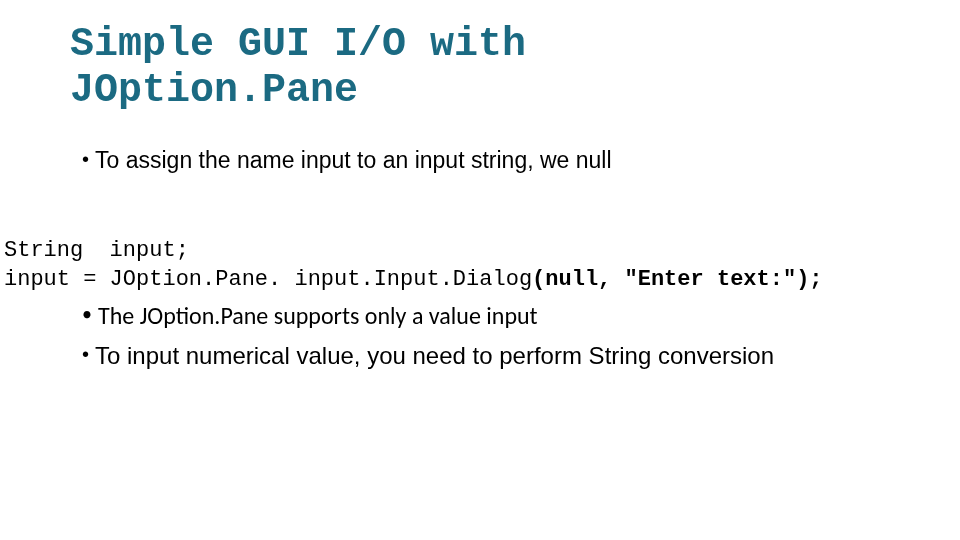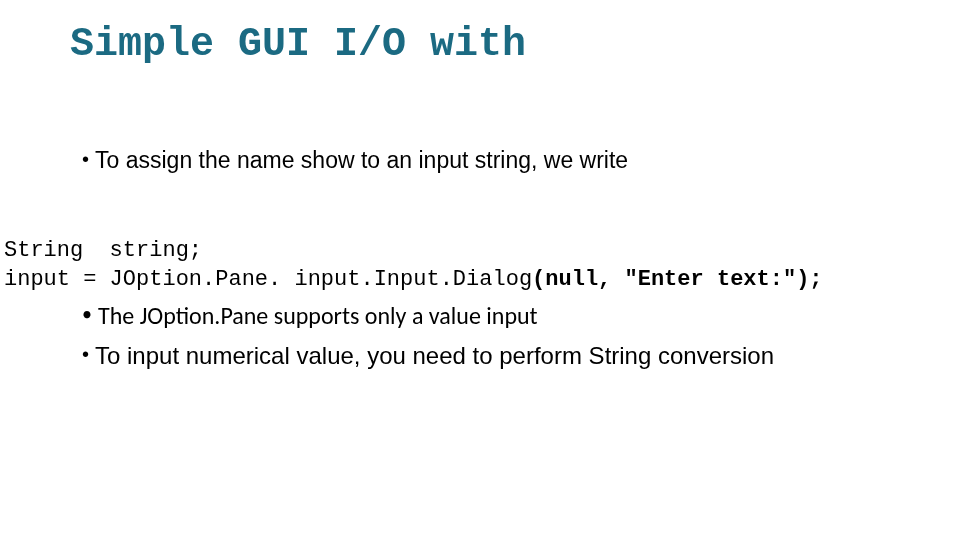--- a/index.html
+++ b/index.html
@@ -58,29 +58,30 @@
   .b3 { top: 340px; font-size: 24px; max-width: 800px; }
   .b3 .text { display: inline-block; max-width: 780px; }
 </style>
 </head>
 <body>
 
 <div class="slide">
 
   <div class="title">
     <span>Simple GUI I/O with</span><br>
+    <span>JOption.Pane</span>
   </div>
 
   <div class="bullet-row b1">
     <span class="bullet-dot">•</span>
-    <span>To assign the name show to an input string, we write</span>
+    <span>To assign the name input to an input string, we null</span>
   </div>
 
   <div class="code-block">
-<span>String  string;</span>
+<span>String  input;</span>
 <span>input = JOption.Pane. input.Input.Dialog</span><span class="bold-tail">(null, "Enter text:");</span></div>
 
   <div class="bullet-row b2">
     <span class="bullet-dot">•</span>
     <span>The JOption.Pane supports only a value input</span>
   </div>
 
   <div class="bullet-row b3">
     <span class="bullet-dot">•</span>
     <span class="text">To input numerical value, you need to perform String conversion</span>

